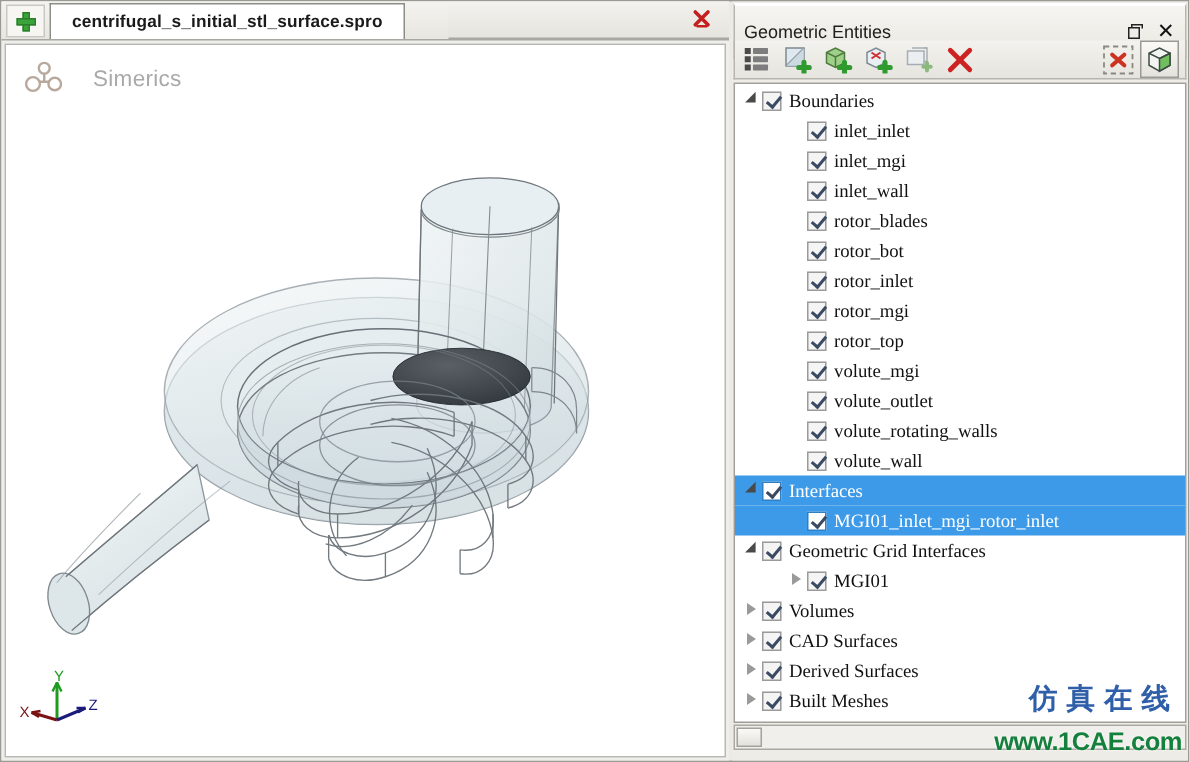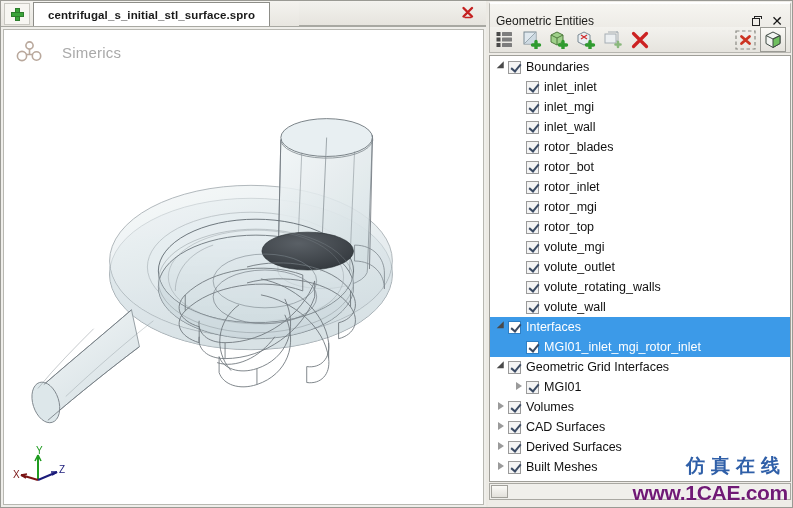--- a/index.html
+++ b/index.html
@@ -183,20 +183,21 @@
     padding-top: 1px;
   }
   .row {
     position: relative;
     height: 20px;
     display: flex;
     align-items: center;
     font-size: 12.5px;
     color: #111111;
     white-space: nowrap;
+    font-family: Liberation Serif, serif;
   }
   .row.sel { background: #3c9ae8; color: #ffffff; }
   .arrow {
     width: 13px; height: 20px; flex: 0 0 13px;
     position: relative;
   }
   .arrow.down::after {
     content: ""; position: absolute; left: 2px; top: 7px;
     width: 0; height: 0;
     border-left: 5px solid transparent;
@@ -226,21 +227,21 @@
     position: absolute;
     left: 4px; top: 0px;
     width: 4px; height: 8px;
     border: solid #3a4a63;
     border-width: 0 2px 2px 0;
     transform: rotate(40deg);
   }
   .lbl { padding-left: 1px; }
 
   .ind0 { padding-left: 5px; }
-  .ind1 { padding-left: 23px; }
+  .ind1 { padding-left: 35px; }
 
   #tree-hscroll {
     position: absolute; left: 1px; top: 482px;
     width: 302px; height: 17px;
     background: #f0efeb;
     border: 1px solid #a9a8a2;
     box-sizing: border-box;
   }
   #tree-hscroll .thumb {
     position: absolute; left: 1px; top: 1px;
@@ -252,21 +253,21 @@
 
   #wm-cn {
     position: absolute; right: 6px; bottom: 28px;
     font-size: 19px; color: #2f5fa8; font-weight: bold;
     letter-spacing: 6px; z-index: 30;
     font-family: "DejaVu Sans", sans-serif;
     text-shadow: 0 0 1px rgba(255,255,255,0.9);
   }
   #wm-url {
     position: absolute; right: 4px; bottom: 2px;
-    font-size: 21px; color: #701a75; font-weight: bold;
+    font-size: 17px; color: #15803d; font-weight: bold;
     letter-spacing: -0.3px; z-index: 30;
     font-family: "Liberation Sans", sans-serif;
     text-shadow: 0 0 2px rgba(255,255,255,0.95);
   }
 </style>
 </head>
 <body>
 
 <div id="app">
 

